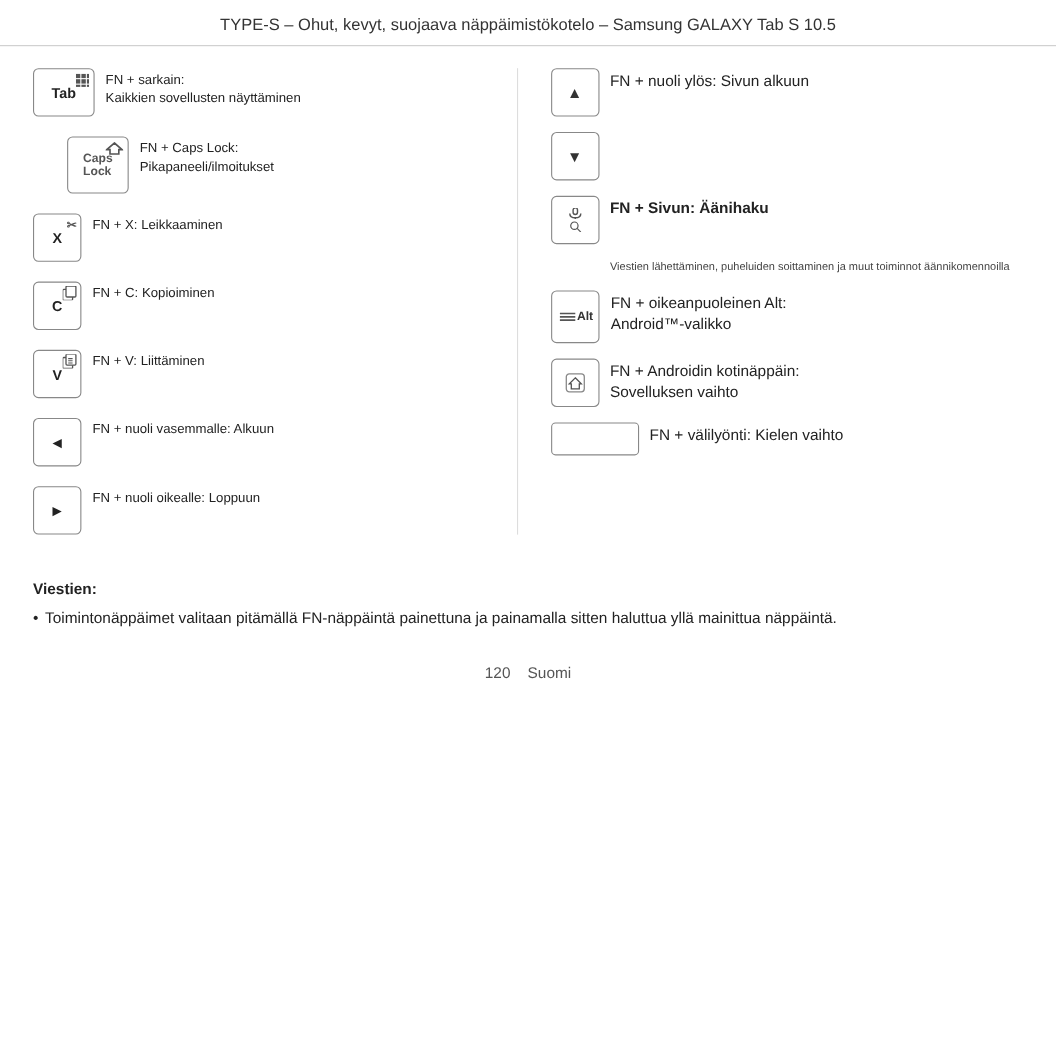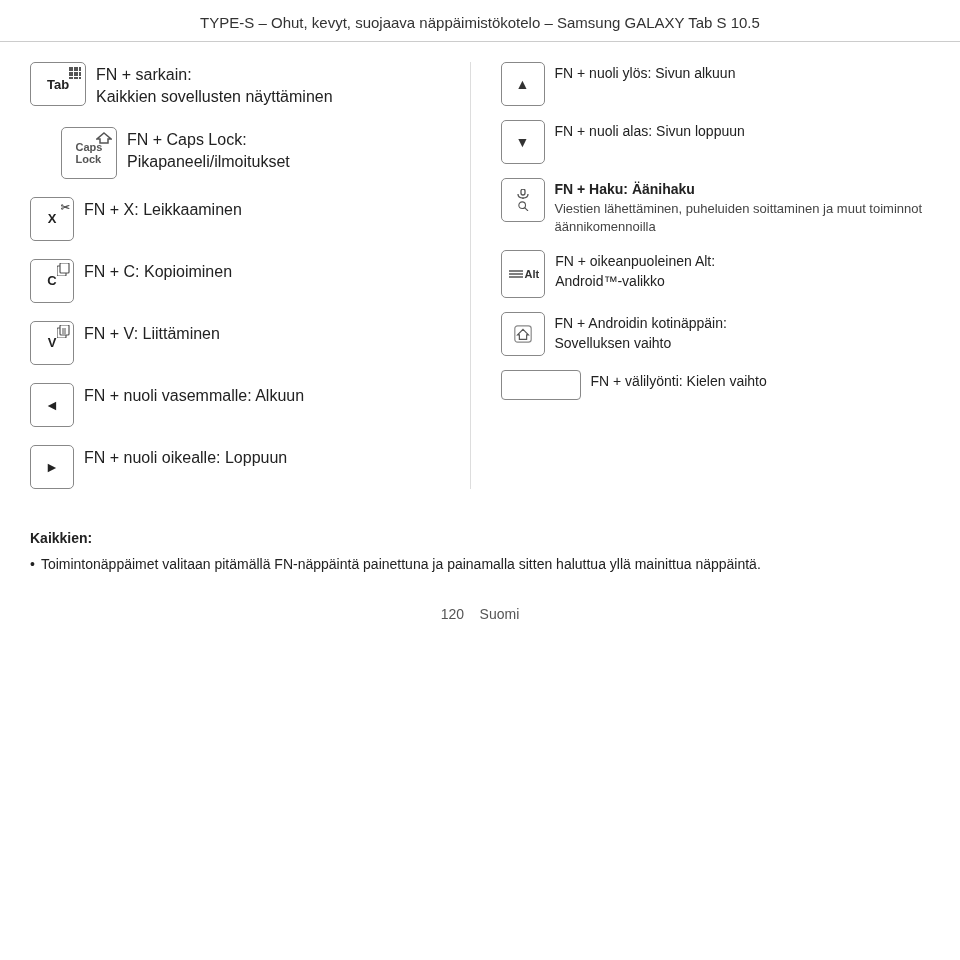--- a/index.html
+++ b/index.html
@@ -81,21 +81,21 @@
       font-size: 9px;
       color: #555;
       line-height: 1.1;
     }
 
     .key-desc {
       display: flex;
       flex-direction: column;
       justify-content: center;
       padding-top: 2px;
-      font-size: 16px;
+      font-size: 12px;
       color: #222;
       line-height: 1.4;
     }
 
     
     .right-key-box {
       min-width: 44px;
       min-height: 44px;
       border: 1.5px solid #888;
       border-radius: 5px;
@@ -124,22 +124,23 @@
       display: flex;
       flex-direction: column;
       justify-content: center;
       font-size: 14px;
       color: #222;
       line-height: 1.4;
       padding-top: 2px;
     }
 
     .right-key-desc .desc-sub {
-      font-size: 13px;
+      font-size: 10px;
       color: #444;
+      margin-top: 36px;
     }
 
     .note-section {
       padding: 18px 30px 10px;
       font-size: 14px;
       color: #222;
       line-height: 1.6;
     }
 
     .note-title {
@@ -298,41 +299,38 @@
       </div>
       <div class="right-key-desc">
         <span>FN + nuoli ylös: Sivun alkuun</span>
       </div>
     </div>
 
     <div class="key-row">
       <div class="right-key-box">
         <span style="font-size:14px;">▼</span>
       </div>
-      <div class="right-key-desc">
-        <span>FN + nuoli alas: Sivun loppuun</span>
-      </div>
     </div>
 
     <div class="key-row">
       <div class="right-key-box" style="flex-direction:column;gap:2px;">
 
         <svg width="14" height="10" viewBox="0 0 14 10">
           <rect x="5" y="0" width="4" height="6" rx="2" fill="none" stroke="#555" stroke-width="1.3"></rect>
           <path d="M2 5 Q2 9 7 9 Q12 9 12 5" fill="none" stroke="#555" stroke-width="1.3"></path>
           <line x1="7" y1="9" x2="7" y2="10" stroke="#555" stroke-width="1.3"></line>
         </svg>
 
         <svg width="14" height="10" viewBox="0 0 14 12">
           <circle cx="6" cy="5" r="4" fill="none" stroke="#555" stroke-width="1.3"></circle>
           <line x1="9" y1="8" x2="13" y2="12" stroke="#555" stroke-width="1.3"></line>
         </svg>
       </div>
       <div class="right-key-desc">
-        <strong>FN + Haku: Äänihaku</strong>
+        <strong>FN + Sivun: Äänihaku</strong>
         <span class="desc-sub">Viestien lähettäminen, puheluiden soittaminen ja muut toiminnot äännikomennoilla</span>
       </div>
     </div>
 
     <div class="key-row">
       <div class="right-key-box alt-box" style="flex-direction:row;justify-content:space-around;padding:3px 5px;min-height:48px;">
 
         <svg width="18" height="10" viewBox="0 0 18 10">
           <line x1="2" y1="2" x2="16" y2="2" stroke="#555" stroke-width="1.5"></line>
           <line x1="2" y1="5" x2="16" y2="5" stroke="#555" stroke-width="1.5"></line>
@@ -363,21 +361,21 @@
       </div>
       <div class="right-key-desc">
         <span>FN + välilyönti: Kielen vaihto</span>
       </div>
     </div>
 
   </div>
 </div>
 
 <div class="note-section">
-  <div class="note-title">Kaikkien:</div>
+  <div class="note-title">Viestien:</div>
   <div class="note-bullet">
     <span>Toimintonäppäimet valitaan pitämällä FN-näppäintä painettuna ja painamalla sitten haluttua yllä mainittua näppäintä.</span>
   </div>
 </div>
 
 <div class="footer">
   <span>120</span>
   &nbsp;&nbsp;
   <span>Suomi</span>
 </div>

